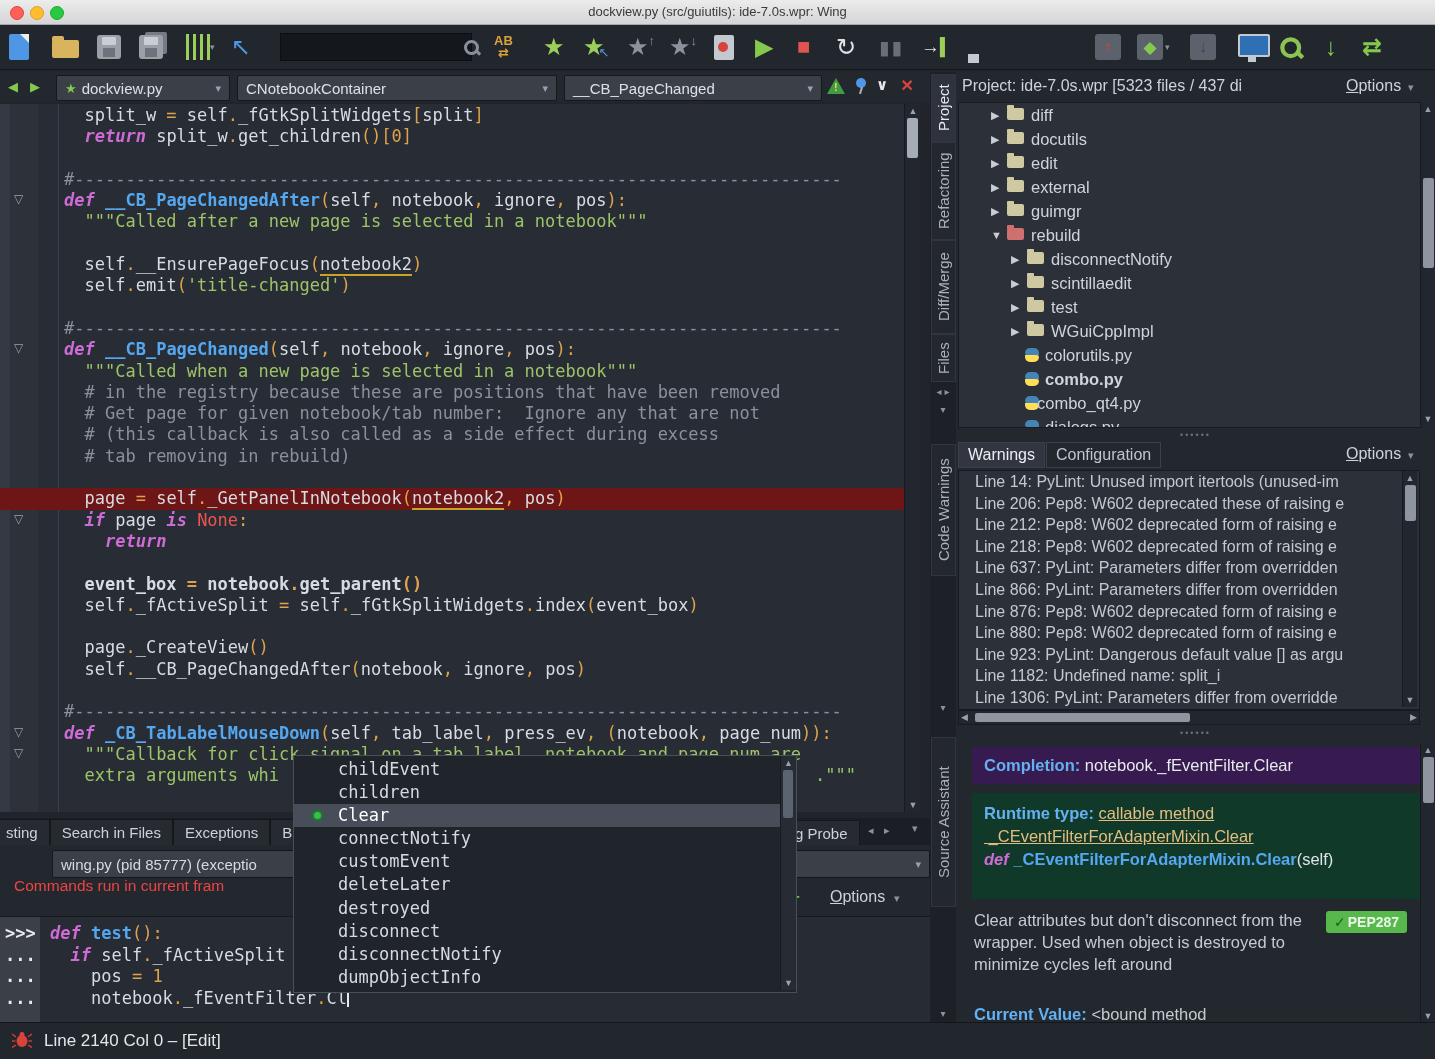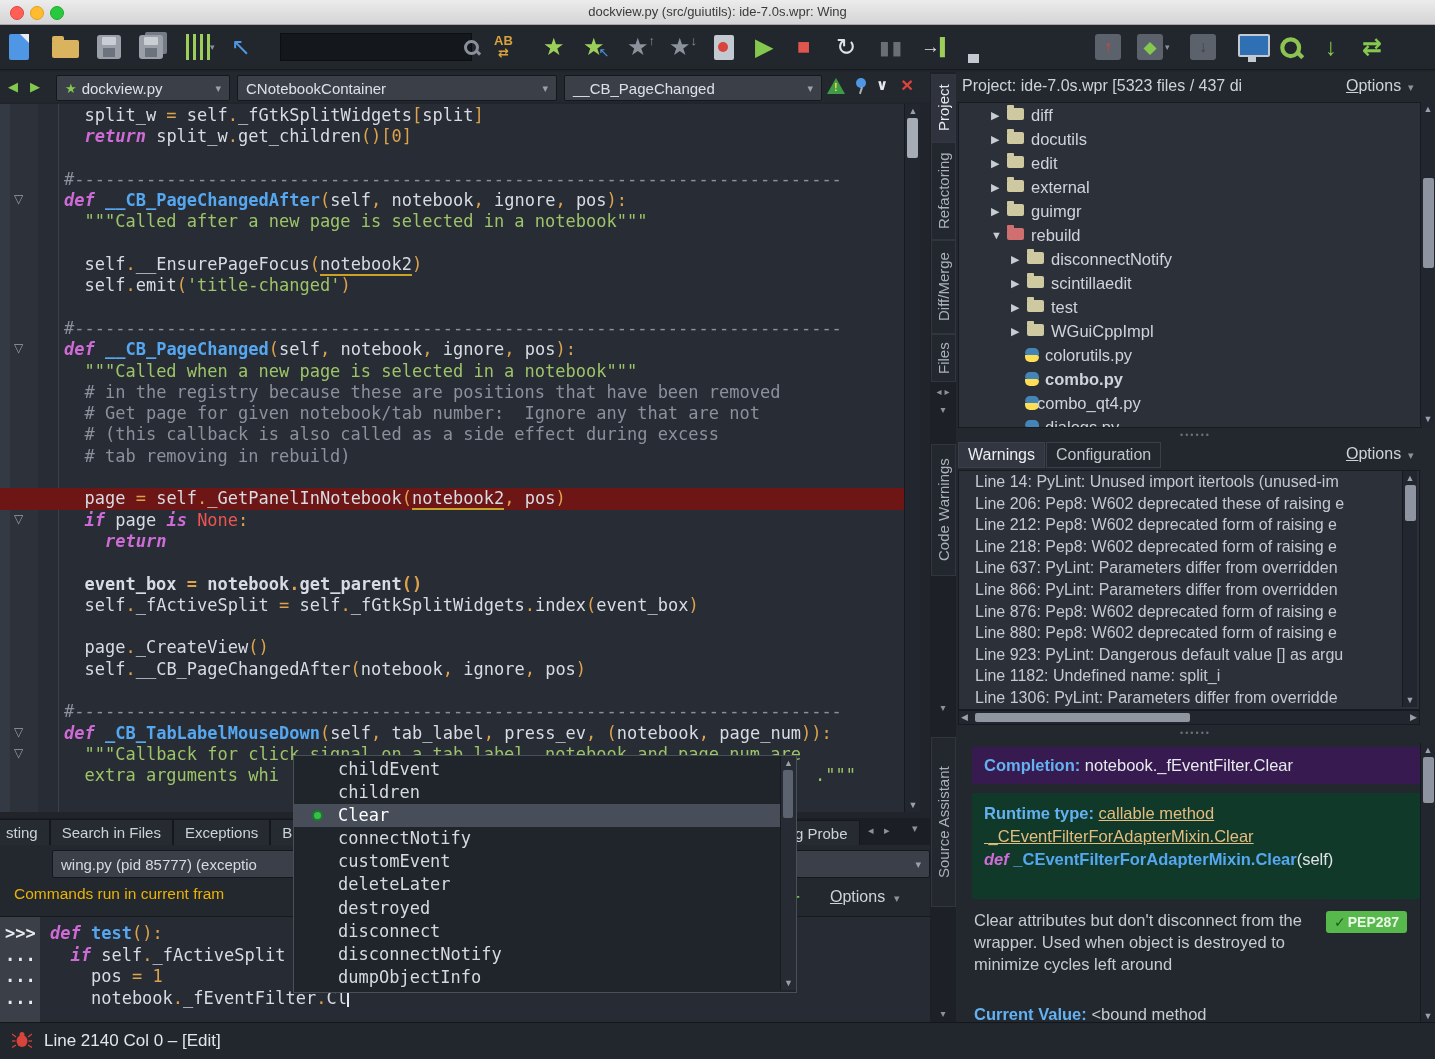--- a/index.html
+++ b/index.html
@@ -448,21 +448,21 @@
   <span style="position:absolute;left:912px;top:822px;color:#8b929c;font-size:11px;">▾</span>
 
   <div id="bpanel">
     <div class="combo" style="left:8px;top:5px;width:270px;margin-left:44px;">
       <span style="white-space:nowrap;overflow:hidden;">wing.py (pid 85777) (exceptio</span>
       <span class="dd">▾</span>
     </div>
     <div class="combo" style="left:700px;top:5px;width:212px;">
       <span class="dd">▾</span>
     </div>
-    <div style="position:absolute;left:14px;top:40px;font-size:15.5px;color:#eab308;">Commands run in current fram</div>
+    <div style="position:absolute;left:14px;top:32px;font-size:15.5px;color:#ef4444;">Commands run in current fram</div>
     <span style="position:absolute;left:790px;top:42px;color:#6cc14e;font-weight:bold;font-size:17px;">+</span>
     <span class="opt" style="position:absolute;left:830px;top:43px;">Options</span>
     <span class="ddg" style="position:absolute;left:894px;top:47px;">▾</span>
     <div id="console">
       <div id="con-gutter"></div>
       <div style="position:absolute;left:0;top:6px;width:930px;">
           <div class="crow"><span class="prompt">&gt;&gt;&gt;</span><span class="sg-k">def</span><span class="sg-p"> </span><span class="sg-f">test</span><span class="sg-o">():</span></div>
           <div class="crow"><span class="prompt">...</span><span class="sg-p">  </span><span class="sg-k">if</span><span class="sg-p"> self</span><span class="sg-o">.</span><span class="sg-p">_fActiveSplit</span></div>
           <div class="crow"><span class="prompt">...</span><span class="sg-p">    pos </span><span class="sg-o">=</span><span class="sg-p"> </span><span class="sg-n">1</span></div>
           <div class="crow"><span class="prompt">...</span><span class="sg-p">    notebook</span><span class="sg-o">.</span><span class="sg-p">_fEventFilter</span><span class="sg-o">.</span><span class="sg-p">Cl</span><span class="cursor"></span></div>

